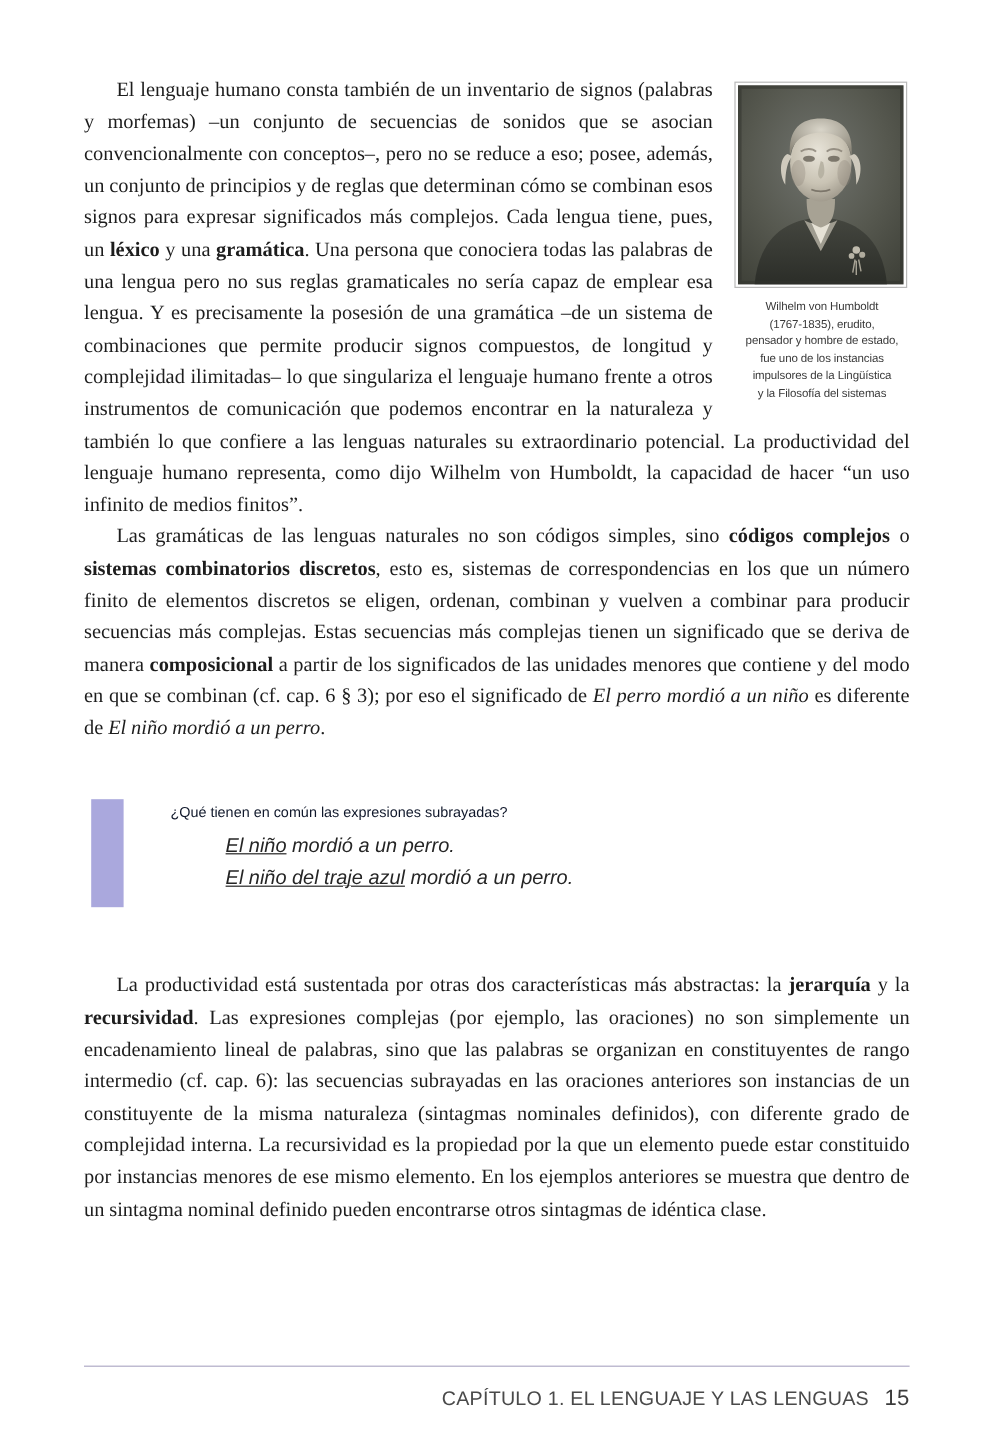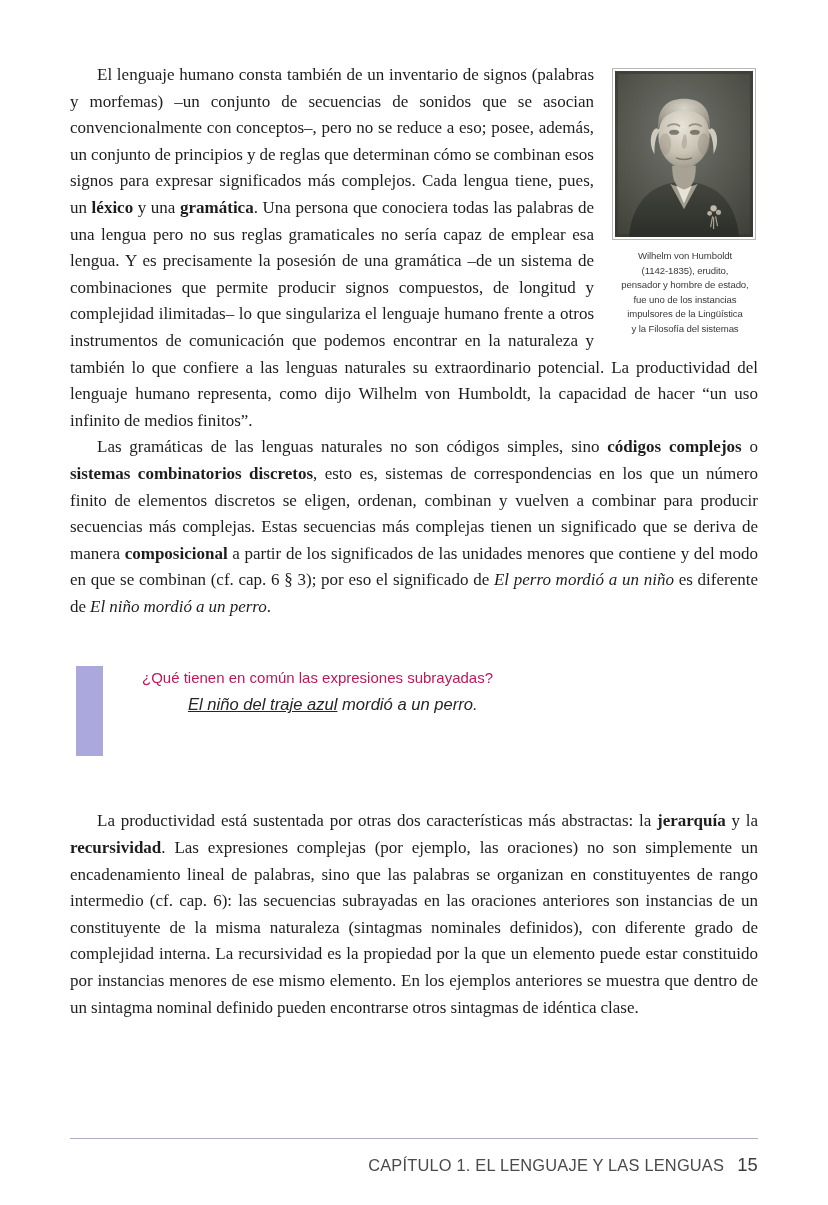--- a/index.html
+++ b/index.html
@@ -78,23 +78,23 @@
   .exercise-bar {
     position: absolute;
     left: 6px;
     top: 2px;
     width: 27px;
     height: 90px;
     background: #aaa8dd;
   }
   .exercise-q {
     font-family: "Liberation Sans", "DejaVu Sans", sans-serif;
-    font-size: 15px;
+    font-size: 12px;
     line-height: 27px;
-    color: #be185d;
+    color: #0f172a;
   }
   .exercise-list {
     list-style: none;
     margin: 0;
     padding: 0 0 0 46px;
   }
   .exercise-item {
     font-family: "Liberation Sans", "DejaVu Sans", sans-serif;
     font-style: italic;
     font-size: 16.6px;
@@ -193,38 +193,39 @@
             <circle cx="105" cy="143" r="2.6" fill="#bdb8a9"></circle>
             <circle cx="96" cy="144" r="2.4" fill="#c6c1b2"></circle>
             <path d="M99 147 L97 158 M102 147 L104 157 M100 148 L100 160" stroke="#b5b0a1" stroke-width="1.2" fill="none"></path>
           </g>
 
           <rect x="0" y="0" width="140" height="168" fill="none" stroke="#30322c" stroke-width="6" opacity="0.5"></rect>
         </svg>
       </div>
       <div class="figure-caption">
         <span>Wilhelm von Humboldt</span><br>
-        <span>(1142-1835), erudito,</span><br>
+        <span>(1767-1835), erudito,</span><br>
         <span>pensador y hombre de estado,</span><br>
         <span>fue uno de los instancias</span><br>
         <span>impulsores de la Lingüística</span><br>
         <span>y la Filosofía del sistemas</span>
       </div>
     </div>
 
     <p class="body"><span>El lenguaje humano consta también de un inventario de signos (palabras y morfemas) –un conjunto de secuencias de sonidos que se asocian convencionalmente con conceptos–, pero no se reduce a eso; posee, además, un conjunto de principios y de reglas que determinan cómo se combinan esos signos para expresar significados más complejos. Cada lengua tiene, pues, un </span><b>léxico</b><span> y una </span><b>gramática</b><span>. Una persona que conociera todas las palabras de una lengua pero no sus reglas gramaticales no sería capaz de emplear esa lengua. Y es precisamente la posesión de una gramática –de un sistema de combinaciones que permite producir signos compuestos, de longitud y complejidad ilimitadas– lo que singulariza el lenguaje humano frente a otros instrumentos de comunicación que podemos encontrar en la naturaleza y también lo que confiere a las lenguas naturales su extraordinario potencial. La productividad del lenguaje humano representa, como dijo Wilhelm von Humboldt, la capacidad de hacer “un uso infinito de medios finitos”.</span></p>
 
     <div class="clearfix"></div>
 
     <p class="body"><span>Las gramáticas de las lenguas naturales no son códigos simples, sino </span><b>códigos complejos</b><span> o </span><b>sistemas combinatorios discretos</b><span>, esto es, sistemas de correspondencias en los que un número finito de elementos discretos se eligen, ordenan, combinan y vuelven a combinar para producir secuencias más complejas. Estas secuencias más complejas tienen un significado que se deriva de manera </span><b>composicional</b><span> a partir de los significados de las unidades menores que contiene y del modo en que se combinan (cf. cap. 6 § 3); por eso el significado de </span><i>El perro mordió a un niño</i><span> es diferente de </span><i>El niño mordió a un perro</i><span>.</span></p>
 
     <div class="exercise">
       <div class="exercise-bar"></div>
       <div class="exercise-q">¿Qué tienen en común las expresiones subrayadas?</div>
       <ul class="exercise-list">
+        <li class="exercise-item"><u>El niño</u><span> mordió a un perro.</span></li>
         <li class="exercise-item"><u>El niño del traje azul</u><span> mordió a un perro.</span></li>
       </ul>
     </div>
 
     <p class="body" style="margin-top:52px;"><span>La productividad está sustentada por otras dos características más abstractas: la </span><b>jerarquía</b><span> y la </span><b>recursividad</b><span>. Las expresiones complejas (por ejemplo, las oraciones) no son simplemente un encadenamiento lineal de palabras, sino que las palabras se organizan en constituyentes de rango intermedio (cf. cap. 6): las secuencias subrayadas en las oraciones anteriores son instancias de un constituyente de la misma naturaleza (sintagmas nominales definidos), con diferente grado de complejidad interna. La recursividad es la propiedad por la que un elemento puede estar constituido por instancias menores de ese mismo elemento. En los ejemplos anteriores se muestra que dentro de un sintagma nominal definido pueden encontrarse otros sintagmas de idéntica clase.</span></p>
 
   </div>
 
   <div class="footer">
     <div class="footer-rule"></div>

